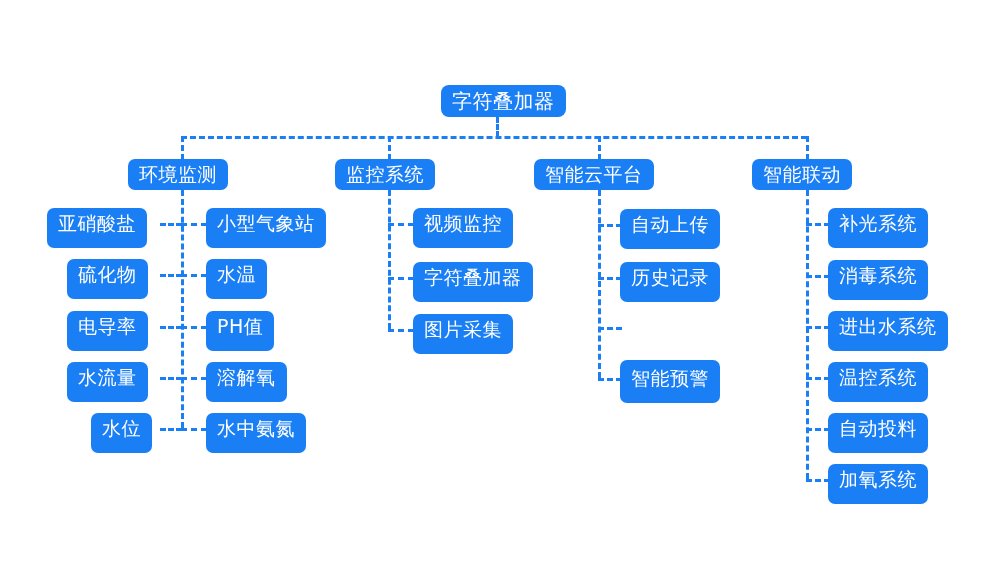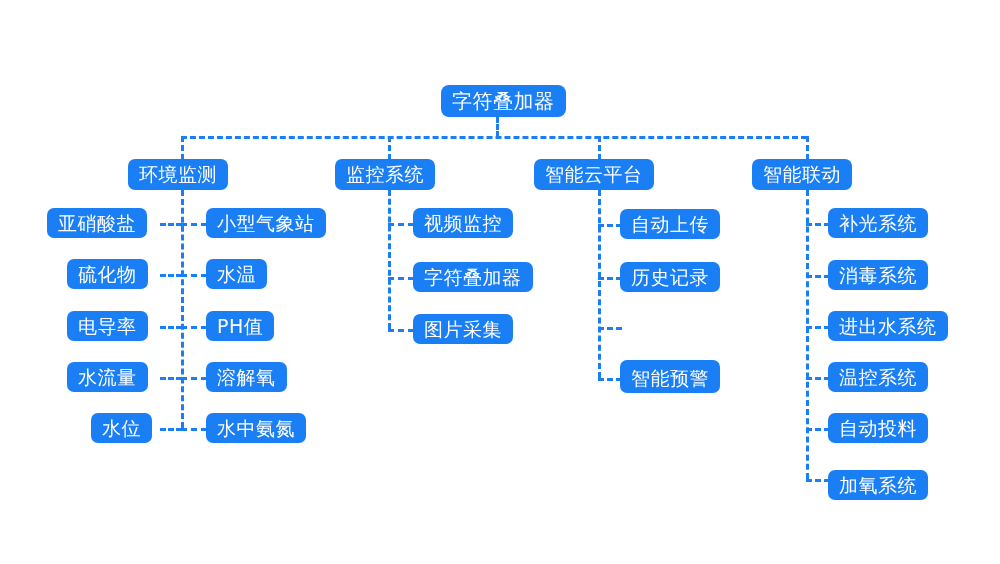--- a/index.html
+++ b/index.html
@@ -15,21 +15,21 @@
     width: 1000px;
     height: 564px;
     background: #ffffff;
     overflow: hidden;
   }
 
   
   .node {
     position: absolute;
     box-sizing: border-box;
-    height: 30px;
+    height: 40px;
     line-height: 30px;
     border-radius: 7px;
     background: #1a7ef5;
     color: #ffffff;
     font-size: 19px;
     font-weight: 500;
     letter-spacing: 0.5px;
     text-align: center;
     white-space: nowrap;
     padding: 0 11px;
@@ -145,15 +145,15 @@
   <div class="hline" style="left:806px; top:326px; width:24px;"></div>
   <div class="node" style="left:828px; top:311px;">进出水系统</div>
 
   <div class="hline" style="left:806px; top:377px; width:24px;"></div>
   <div class="node" style="left:828px; top:362px;">温控系统</div>
 
   <div class="hline" style="left:806px; top:428px; width:24px;"></div>
   <div class="node" style="left:828px; top:413px;">自动投料</div>
 
   <div class="hline" style="left:806px; top:479px; width:24px;"></div>
-  <div class="node" style="left:828px; top:464px;margin-top:6px;">加氧系统</div>
+  <div class="node" style="left:828px; top:464px;">加氧系统</div>
 
 </div>
 
 </body></html>

